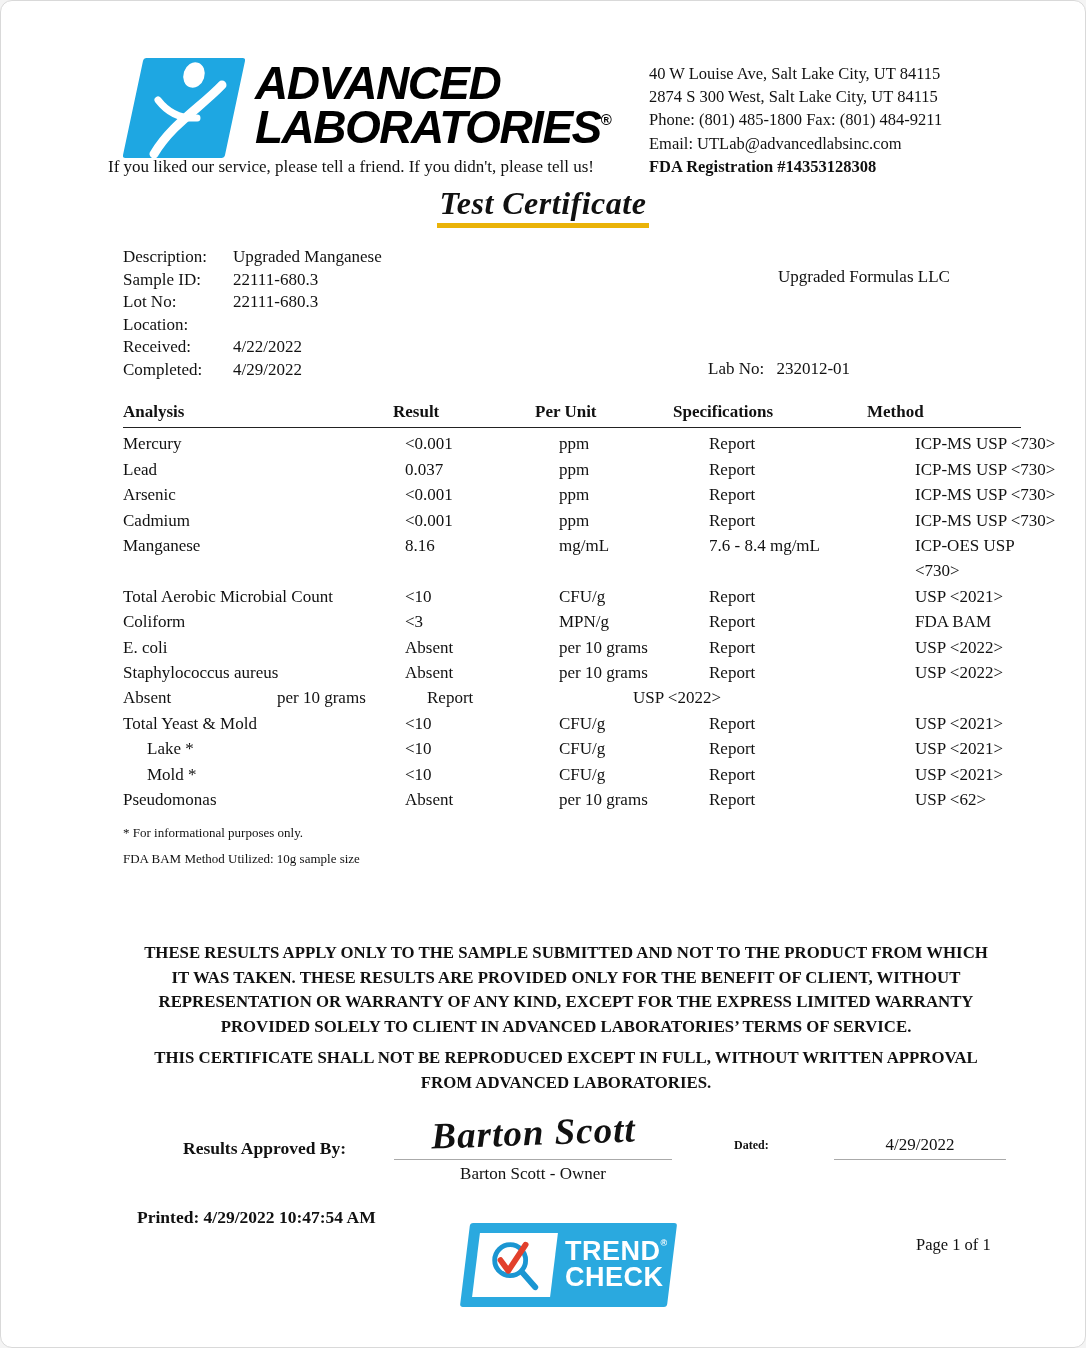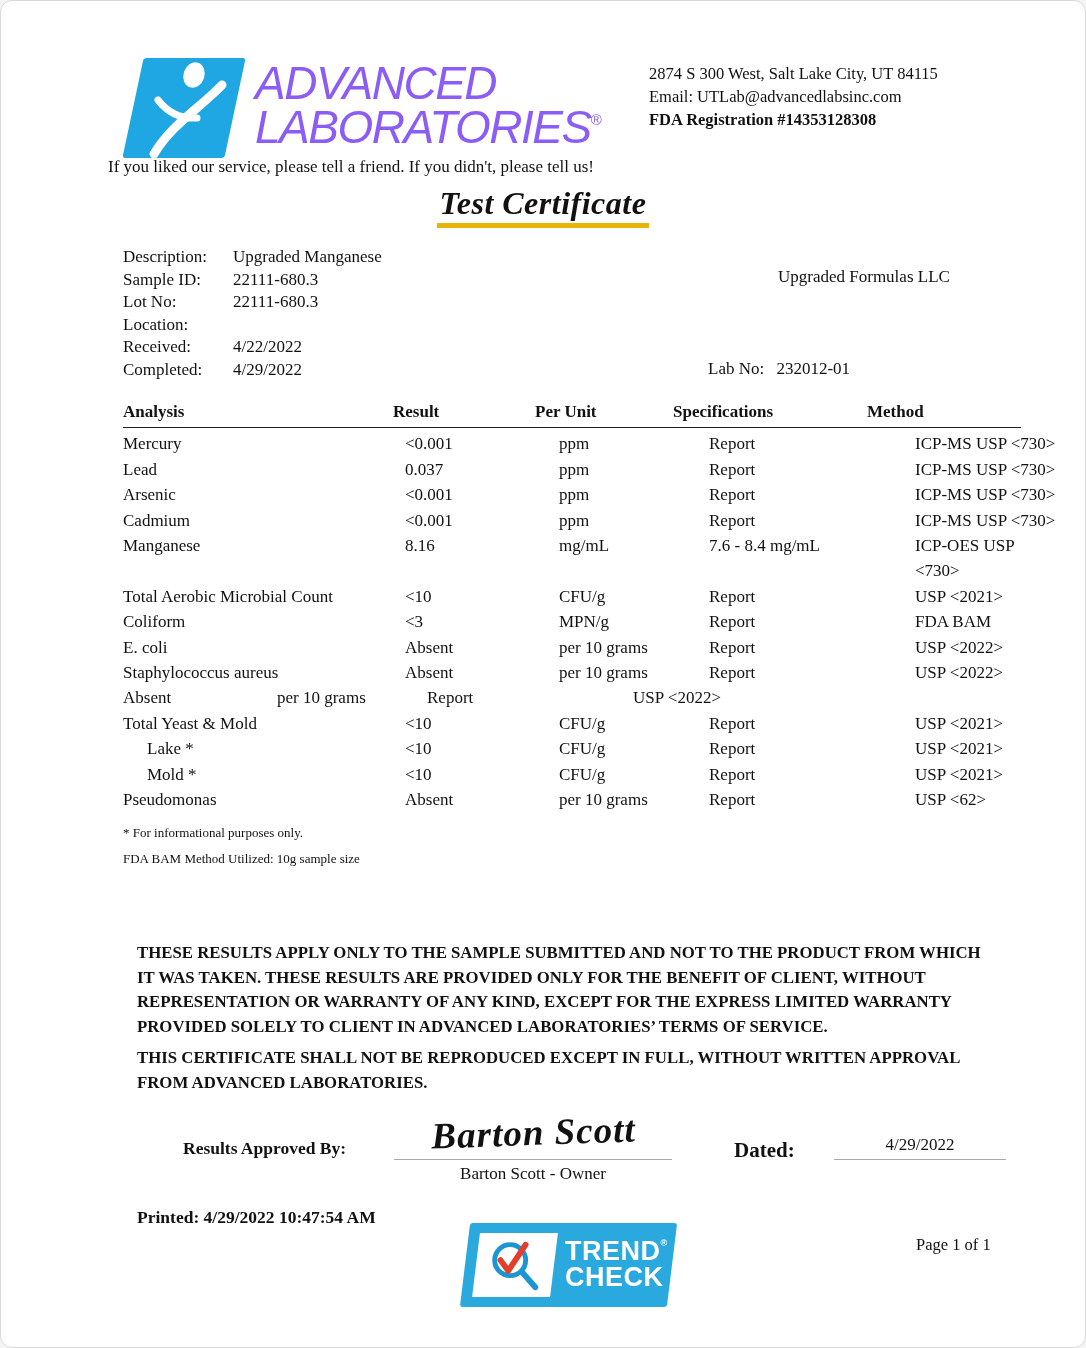--- a/index.html
+++ b/index.html
@@ -12,22 +12,22 @@
 
   
   .logo-wrap { position:absolute; left:122px; top:57px; display:flex; }
   .logo-icon {
     width:102px; height:100px; margin-left:10px; margin-right:20px;
     background:#1EA7E2; transform:skewX(-12deg); border-radius:3px;
     position:relative;
   }
   .logo-icon svg { position:absolute; left:0; top:0; width:100%; height:100%; transform:skewX(12deg); }
   .logo-text {
-    font-family:"Liberation Sans", sans-serif; font-weight:normal; font-style:italic;
-    color:#8b5cf6; font-size:46px; line-height:0.95; letter-spacing:-1.5px; margin-top:4px;
+    font-family:"Liberation Sans", sans-serif; font-weight:bold; font-style:italic;
+    color:#000000; font-size:46px; line-height:0.95; letter-spacing:-1.5px; margin-top:4px;
     white-space:nowrap;
   }
   .logo-text sup { font-size:15px; font-style:normal; letter-spacing:0; vertical-align:18px; }
   .tagline { position:absolute; left:107px; top:156px; font-size:17px; }
 
   .contact { position:absolute; left:648px; top:61px; font-size:16.5px; line-height:23.2px; white-space:nowrap; }
   .contact .fda { font-weight:bold; }
 
   
   .title-row { position:absolute; left:0; top:184px; width:100%; text-align:center; }
@@ -55,34 +55,34 @@
   .cell-result { width:142px; flex:0 0 142px; }
   .cell-per_unit { width:138px; flex:0 0 138px; }
   .cell-specifications { width:194px; flex:0 0 194px; }
   .cell-method { width:154px; flex:0 0 154px; white-space:pre-line; }
   .cell.indent { padding-left:24px; }
 
   
   .notes { position:absolute; left:122px; top:819px; font-size:13px; line-height:26px; }
 
   
-  .disclaimer { position:absolute; left:136px; width:858px; font-weight:bold; font-size:16.8px; line-height:24.7px; }
+  .disclaimer { position:absolute; left:136px; width:858px; font-weight:bold; font-size:16.8px; line-height:24.7px;text-align:center; }
   .d1 { top:940px; }
   .d2 { top:1045px; }
 
   
   .approval-label { position:absolute; left:182px; top:1137px; font-weight:bold; font-size:17.5px; }
   .signature {
     position:absolute; left:390px; top:1110px; width:285px; text-align:center;
     font-size:37px; font-style:italic; font-weight:bold; transform:rotate(-2deg);
     letter-spacing:1px; white-space:nowrap;
   }
   .sig-line { position:absolute; left:393px; top:1158px; width:278px; border-top:1px solid #aaa; }
   .signer { position:absolute; left:393px; top:1163px; width:278px; text-align:center; font-size:17px; }
-  .dated-label { position:absolute; left:733px; top:1137px; font-weight:bold; font-size:21px; }
+  .dated-label { position:absolute; left:733px; top:1137px; font-weight:bold; font-size:12px; }
   .date-val { position:absolute; left:833px; top:1134px; width:172px; text-align:center; font-size:17px; }
   .date-line { position:absolute; left:833px; top:1158px; width:172px; border-top:1px solid #aaa; }
 
   
   .printed { position:absolute; left:136px; top:1206px; font-weight:bold; font-size:17.5px; }
   .pageno { position:absolute; left:915px; top:1234px; font-size:16.5px; }
 
   .trend {
     position:absolute; left:464px; top:1222px; width:207px; height:84px;
     background:#2AA9DF; transform:skewX(-7deg); border-radius:3px;
@@ -114,21 +114,23 @@
       </svg>
     </div>
     <div class="logo-text">
       <div>ADVANCED</div>
       <div><span>LABORATORIES</span><sup>®</sup></div>
     </div>
   </div>
   <div class="tagline">If you liked our service, please tell a friend.  If you didn't, please tell us!</div>
 
   <div class="contact">
+    <div>40 W Louise Ave, Salt Lake City, UT 84115</div>
     <div>2874 S 300 West, Salt Lake City, UT 84115</div>
+    <div>Phone: (801) 485-1800 Fax: (801) 484-9211</div>
     <div>Email: UTLab@advancedlabsinc.com</div>
     <div class="fda">FDA Registration #14353128308</div>
   </div>
 
   <div class="title-row">
     <span class="title">Test Certificate</span>
   </div>
 
   <div class="sample-info">
     <div class="info-row">

